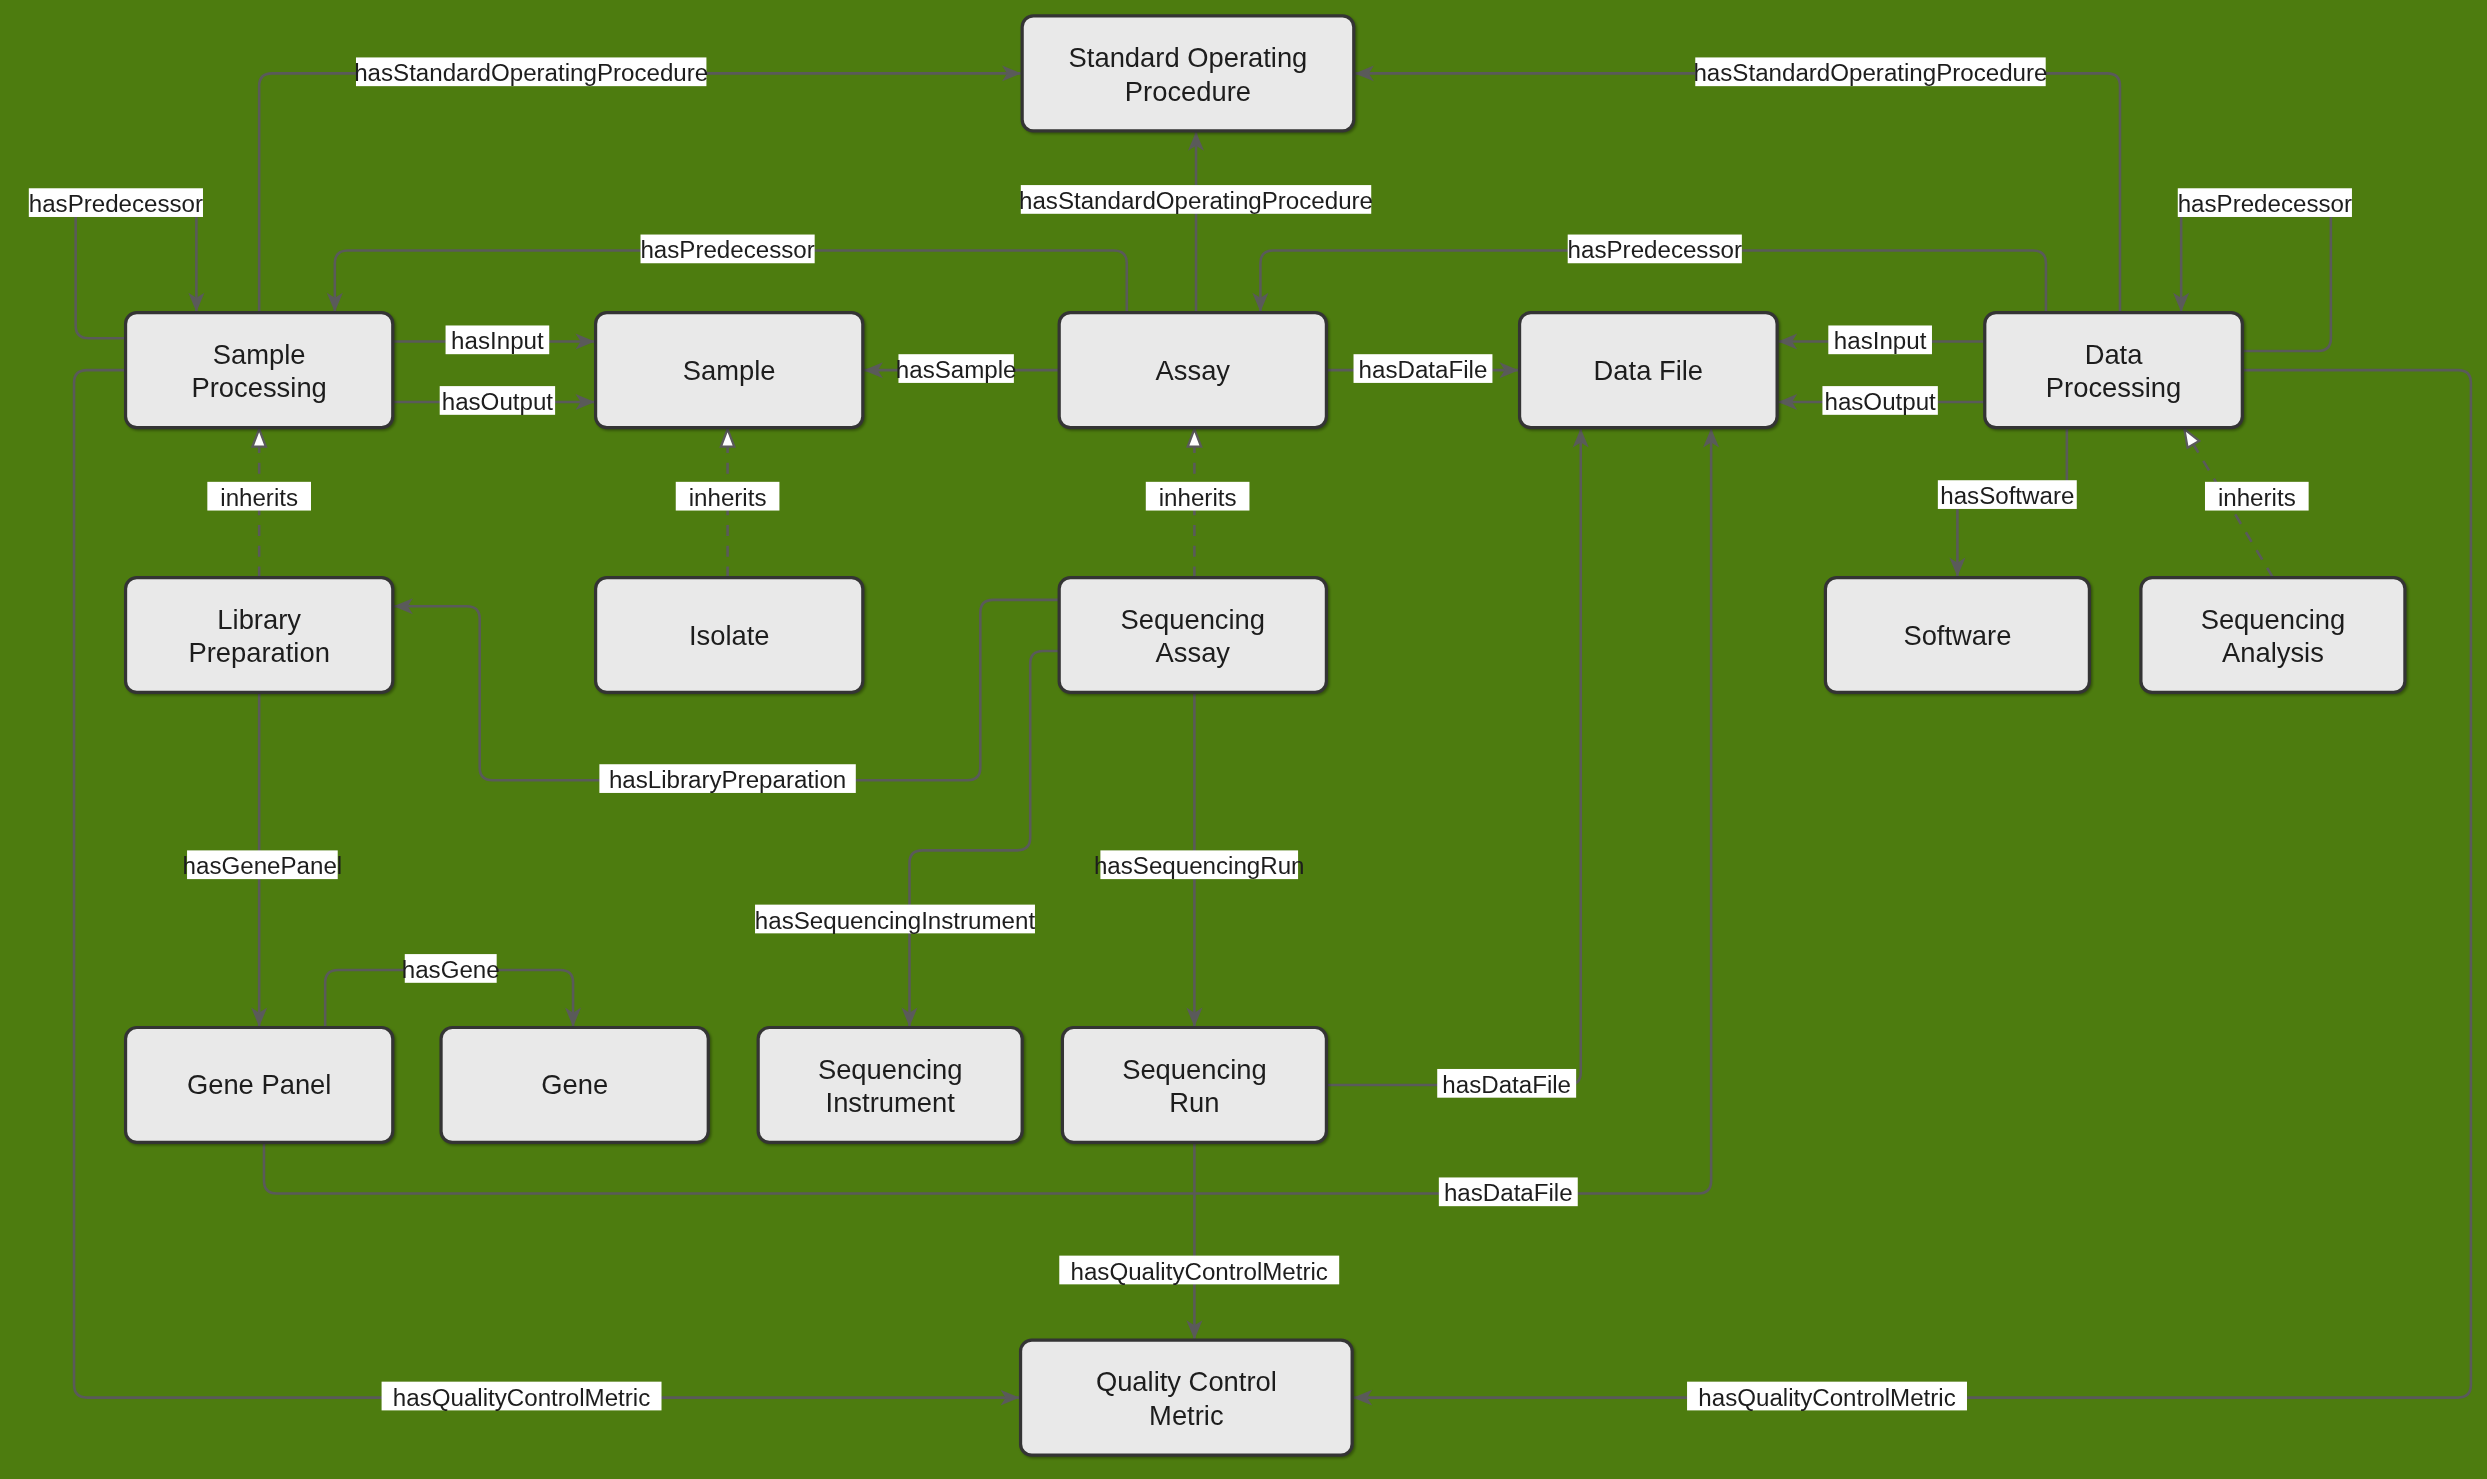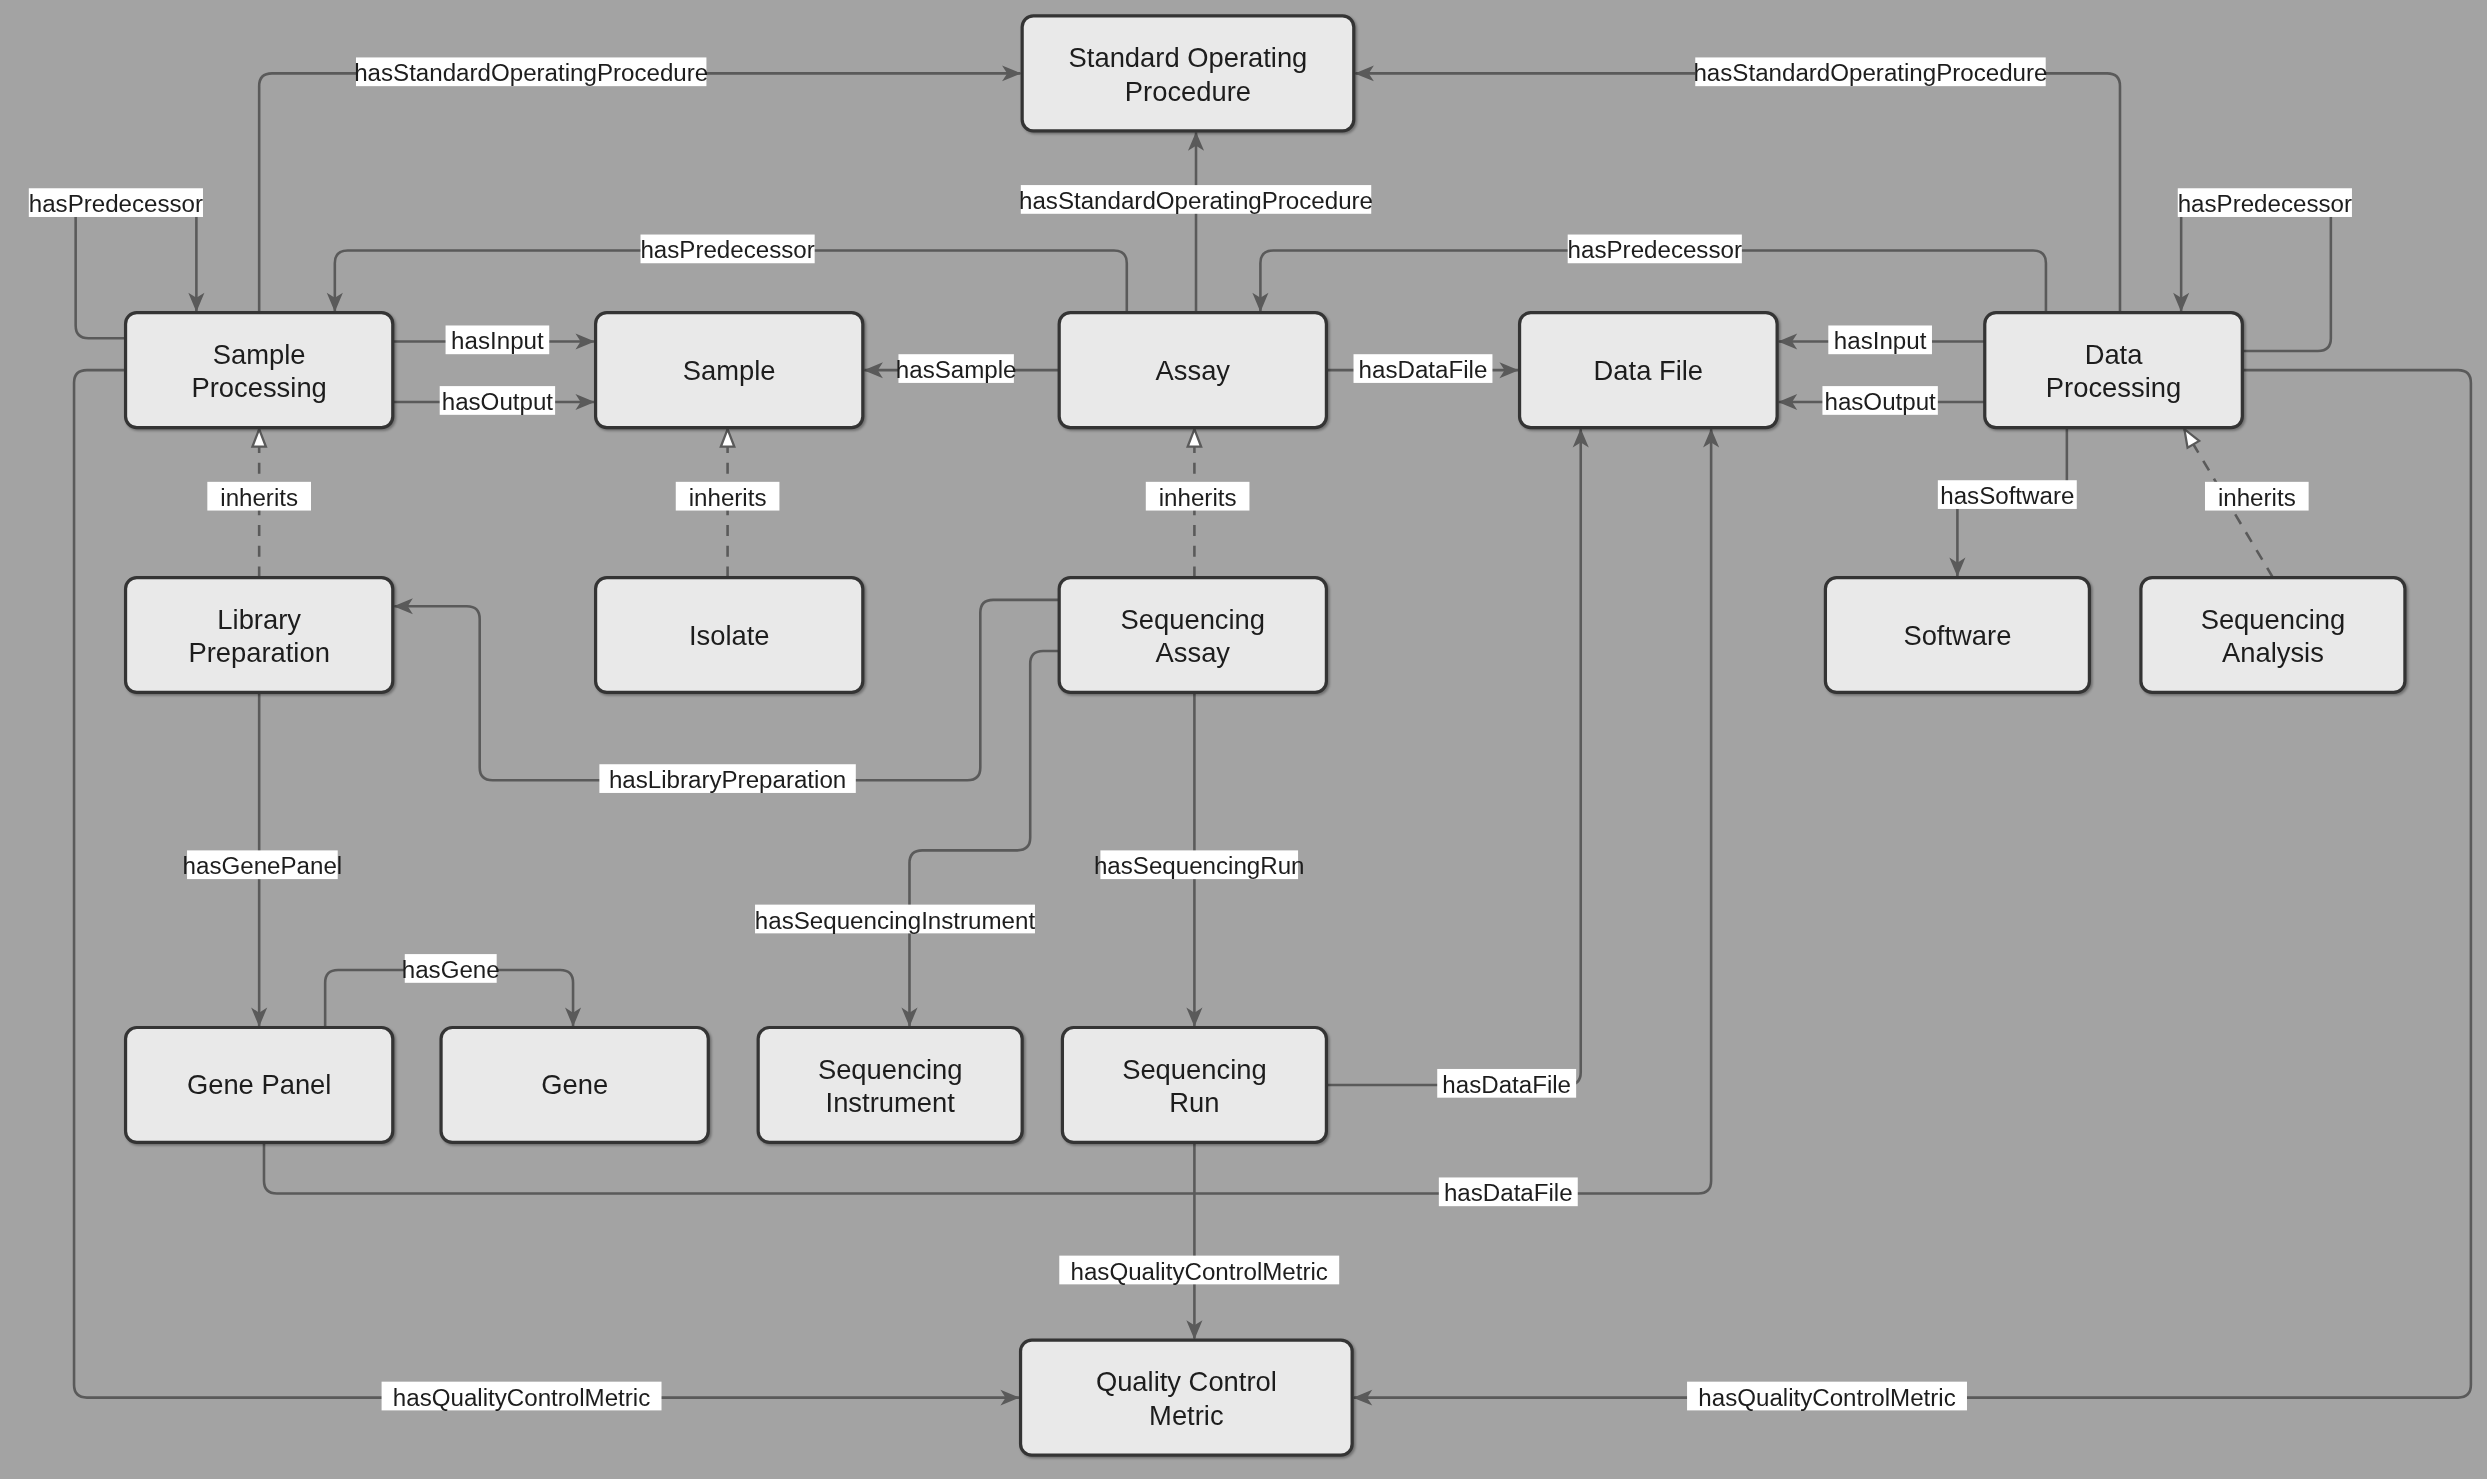--- a/index.html
+++ b/index.html
@@ -1,20 +1,20 @@
 <!DOCTYPE html>
 <html style="font-size:11px"><head>
 <meta charset="utf-8">
 <style>
   html, body { margin: 0; padding: 0; background: #ffffff; }
   #stage {
     position: relative;
     width: 2487px;
     height: 1479px;
-    background: #a3a3a3;
+    background: #4d7c0f;
     overflow: hidden;
   }
   #diagram-svg { display: block; width: 100%; height: 100%; }
   text {
     font-family: "Liberation Sans", "DejaVu Sans", sans-serif;
     fill: #1d1d1d;
   }
   .node-rect {
     filter: drop-shadow(1.5px 1.9px 0.7px rgba(0,0,0,0.33));
   }

